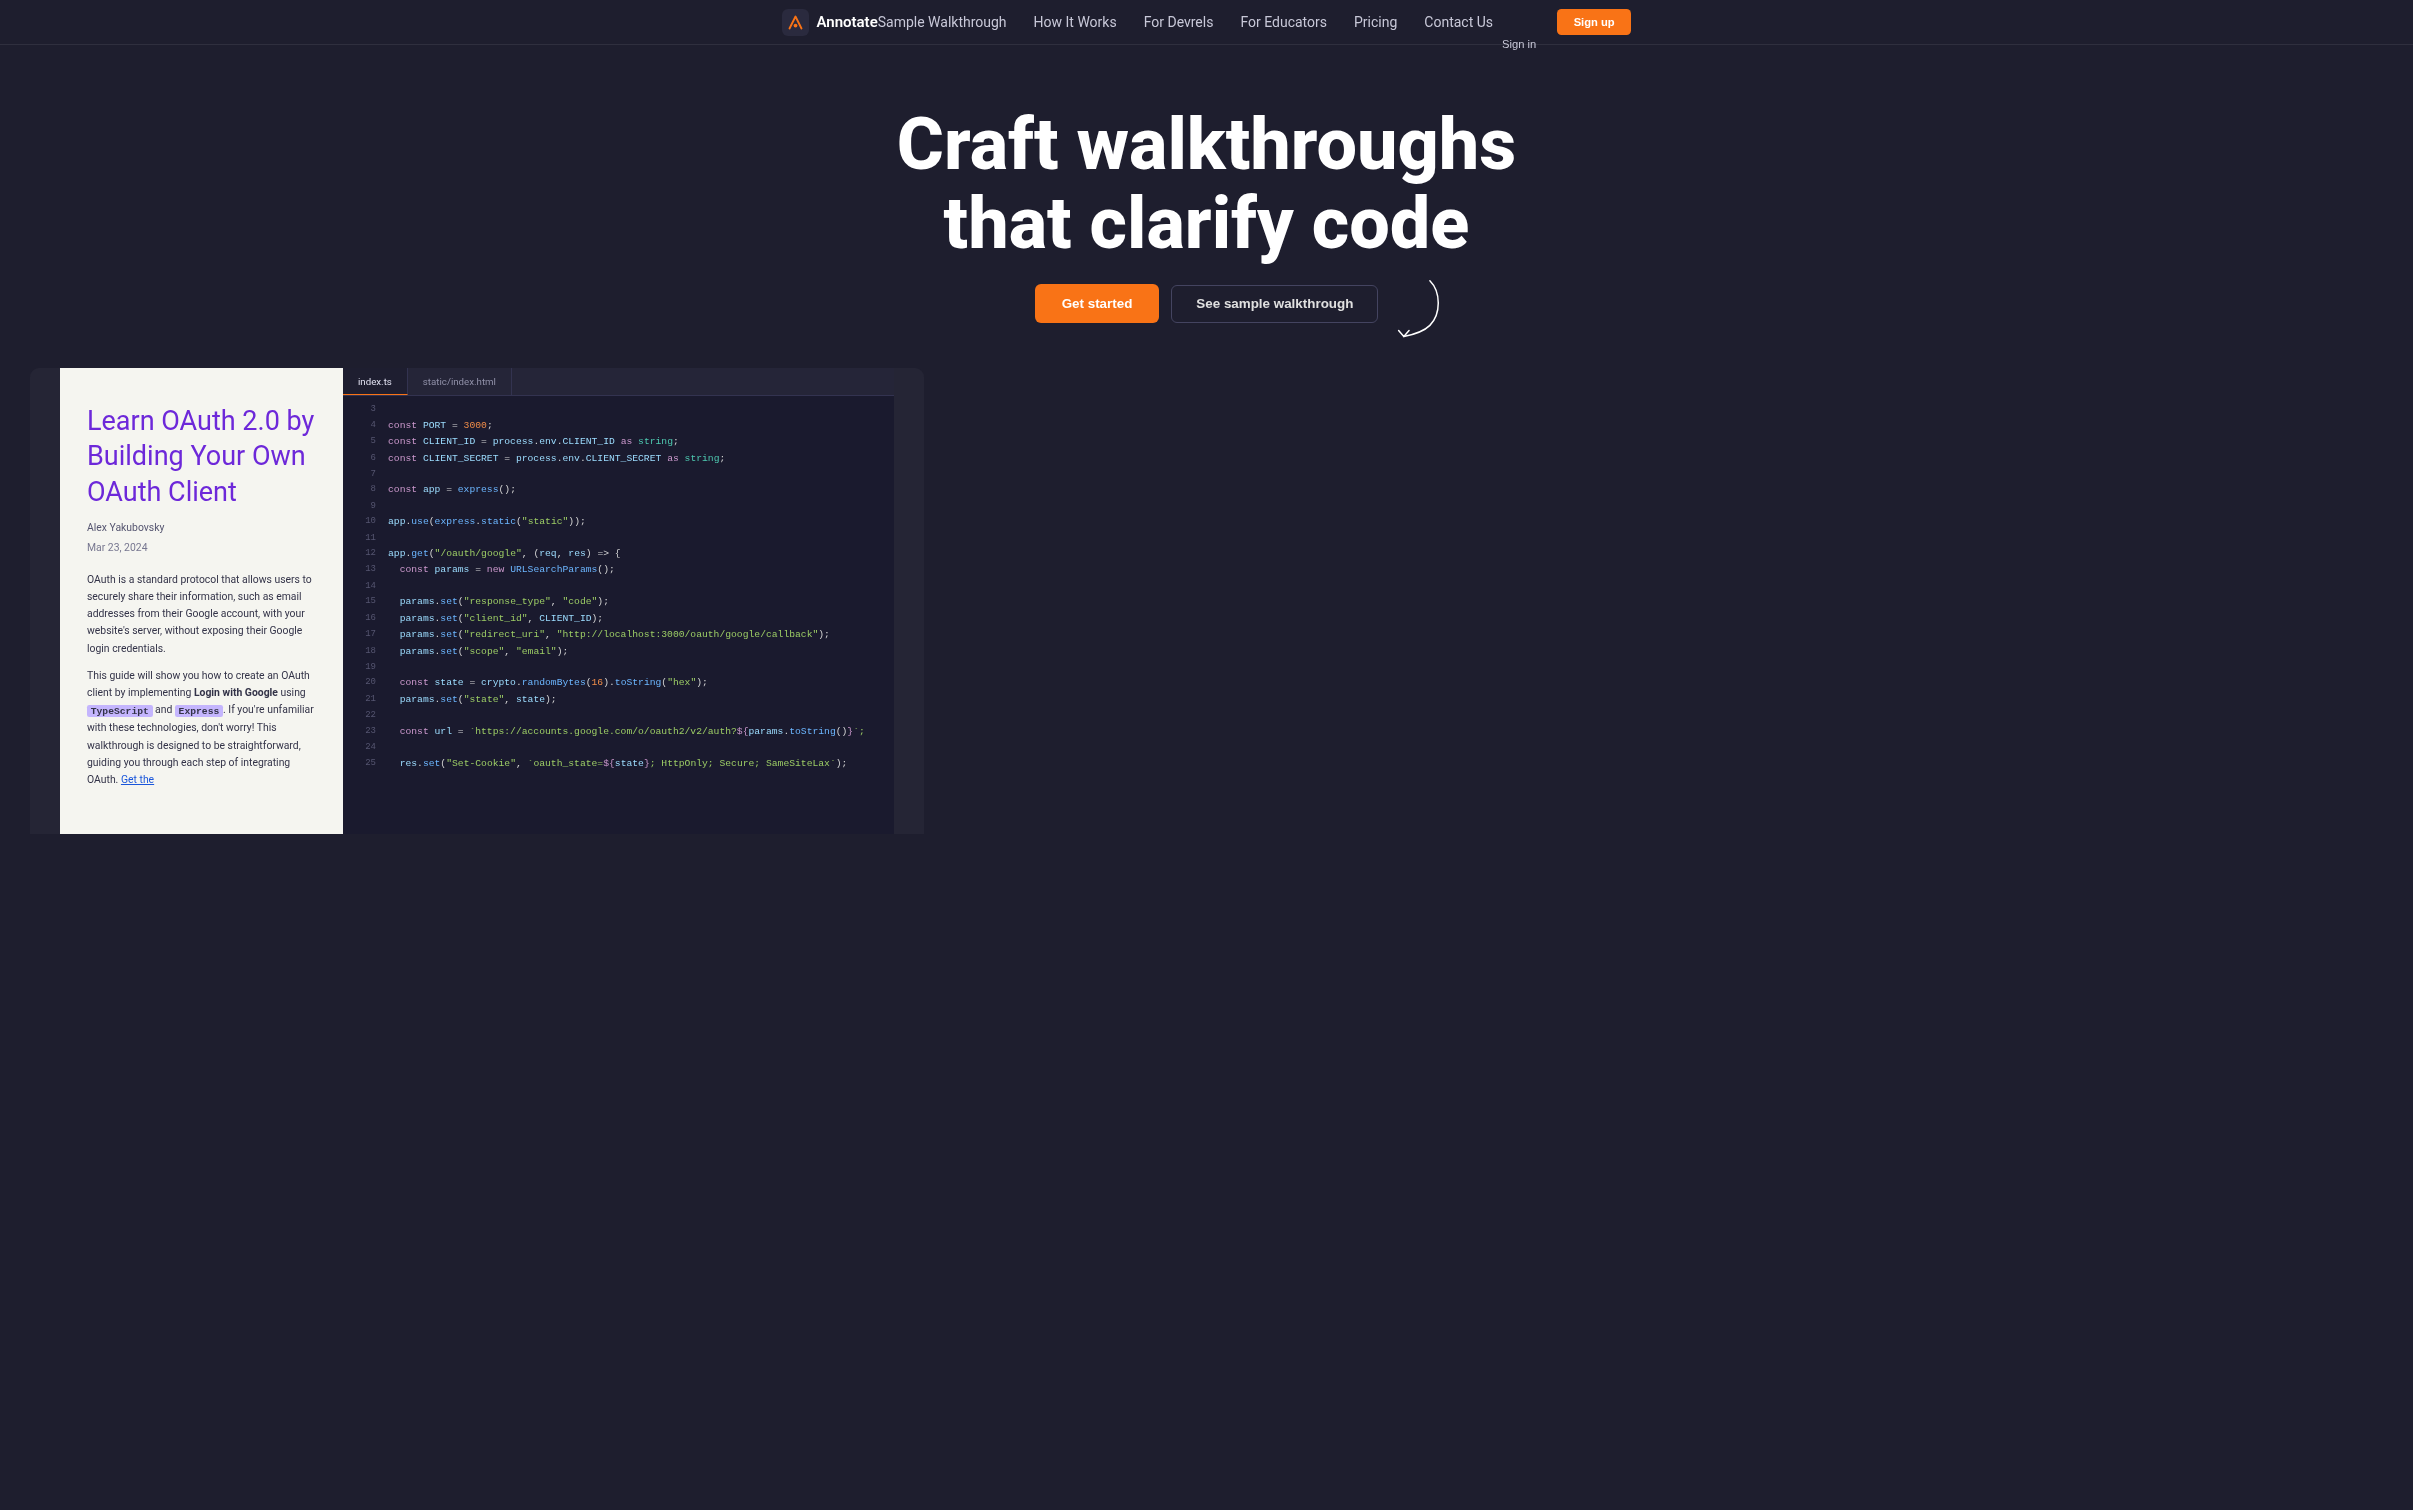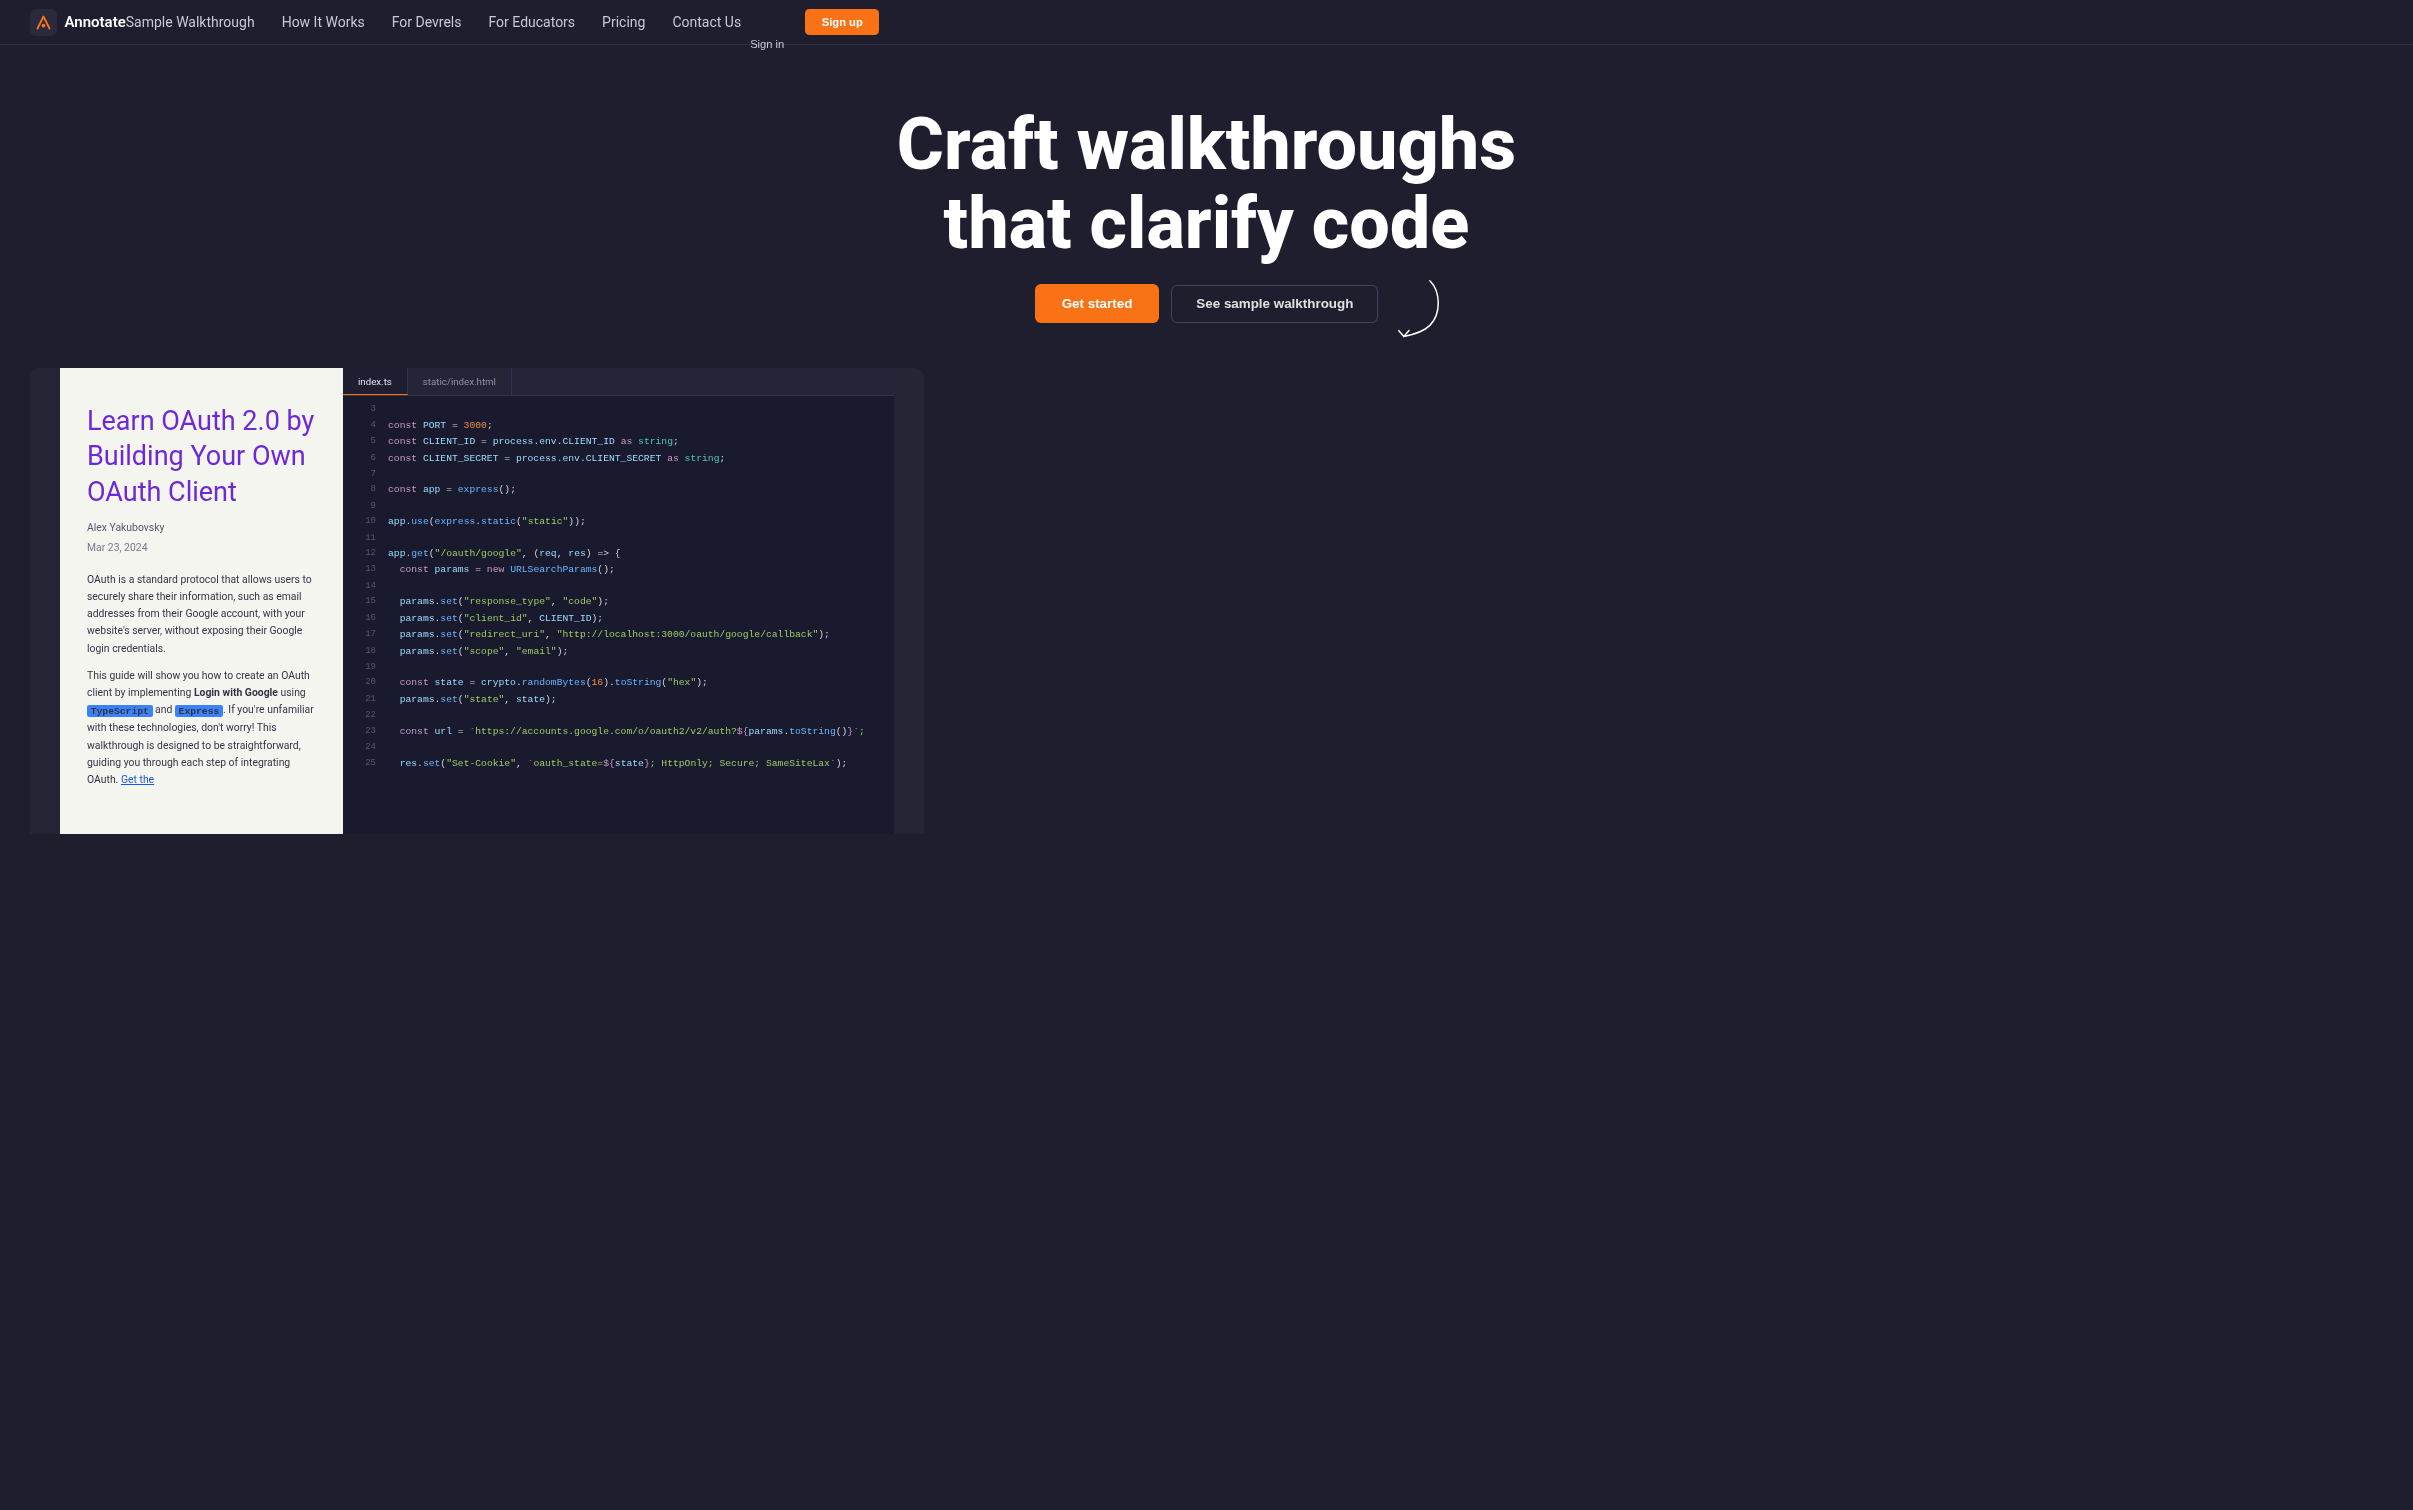--- a/index.html
+++ b/index.html
@@ -12,21 +12,21 @@
       font-family: -apple-system, BlinkMacSystemFont, 'Segoe UI', Roboto, sans-serif;
       background-color: #1e1e2e;
       color: #e0e0e0;
       min-height: 100vh;
     }
 
     
     .navbar {
       display: flex;
       align-items: center;
-      justify-content: flex-start;
+      justify-content: center;
       padding: 16px 30px;
       height: 45px;
       background-color: #1e1e2e;
       border-bottom: 0.7px solid rgba(255,255,255,0.08);
       position: sticky;
       top: 0;
       z-index: 100;
     }
 
     .navbar-logo {
@@ -198,21 +198,21 @@
       margin-bottom: 10.4px;
     }
 
     .demo-left .highlight-link {
       color: #1a56db;
       text-decoration: underline;
       cursor: pointer;
     }
 
     .code-highlight {
-      background: #3b82f6;
+      background: #c4b5fd;
       font-family: 'Courier New', monospace;
       padding: 0.7px 3.7px;
       border-radius: 2.2px;
       font-size: 9.7px;
       font-weight: 600;
     }
 
     .demo-right {
       flex: 1;
       background: #1a1a2e;

